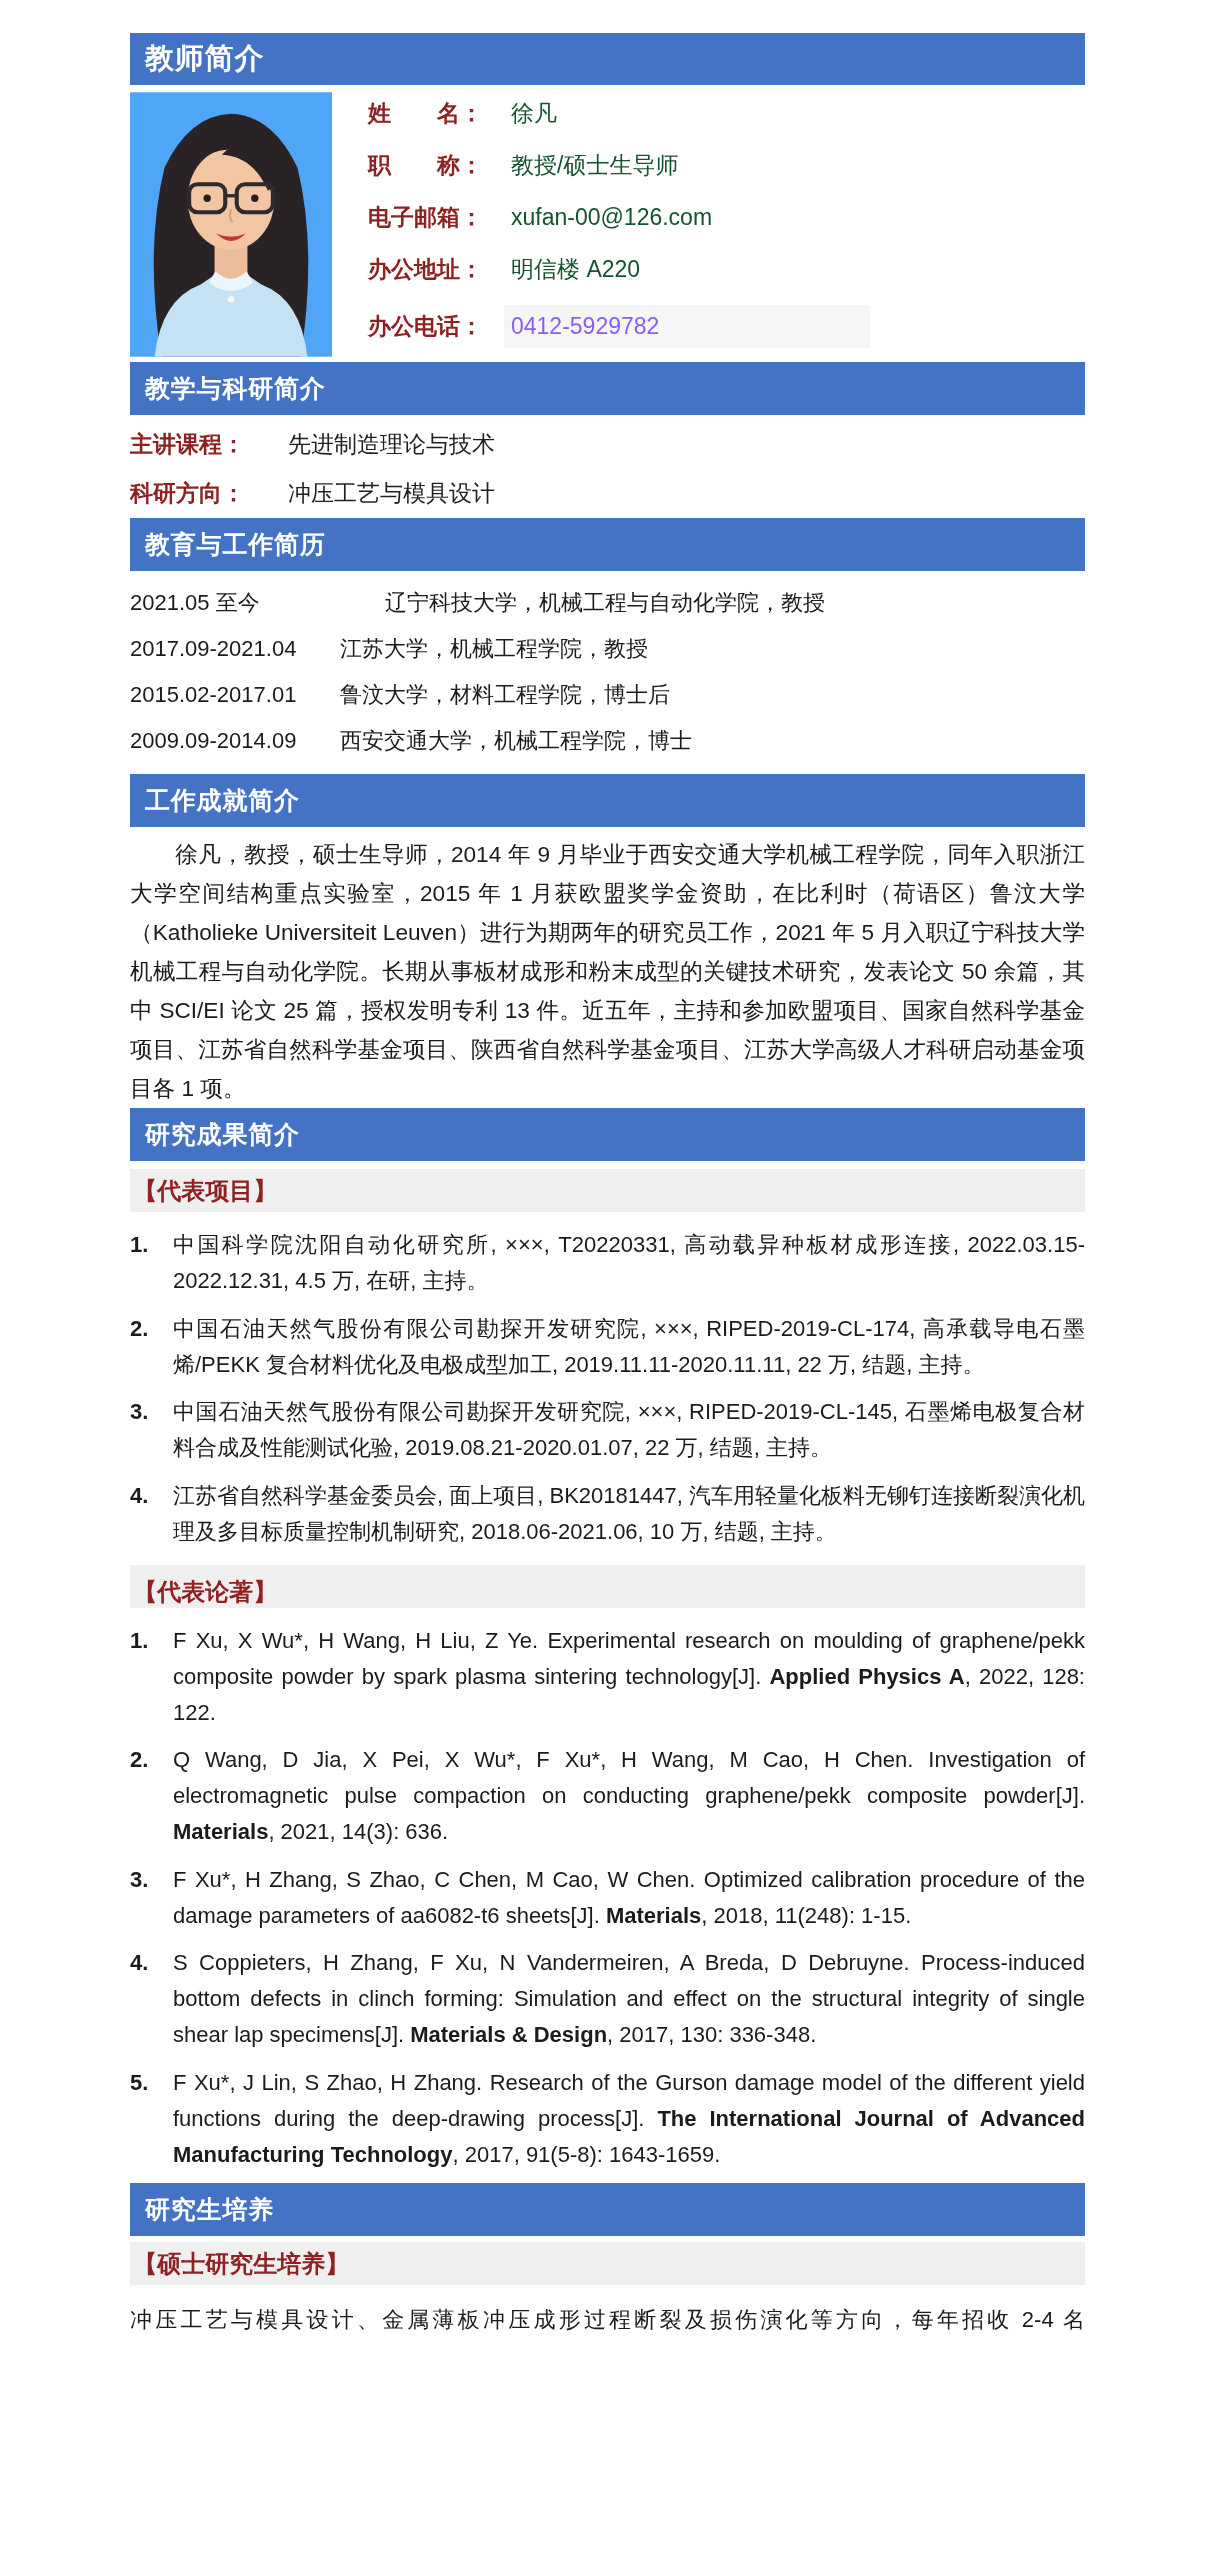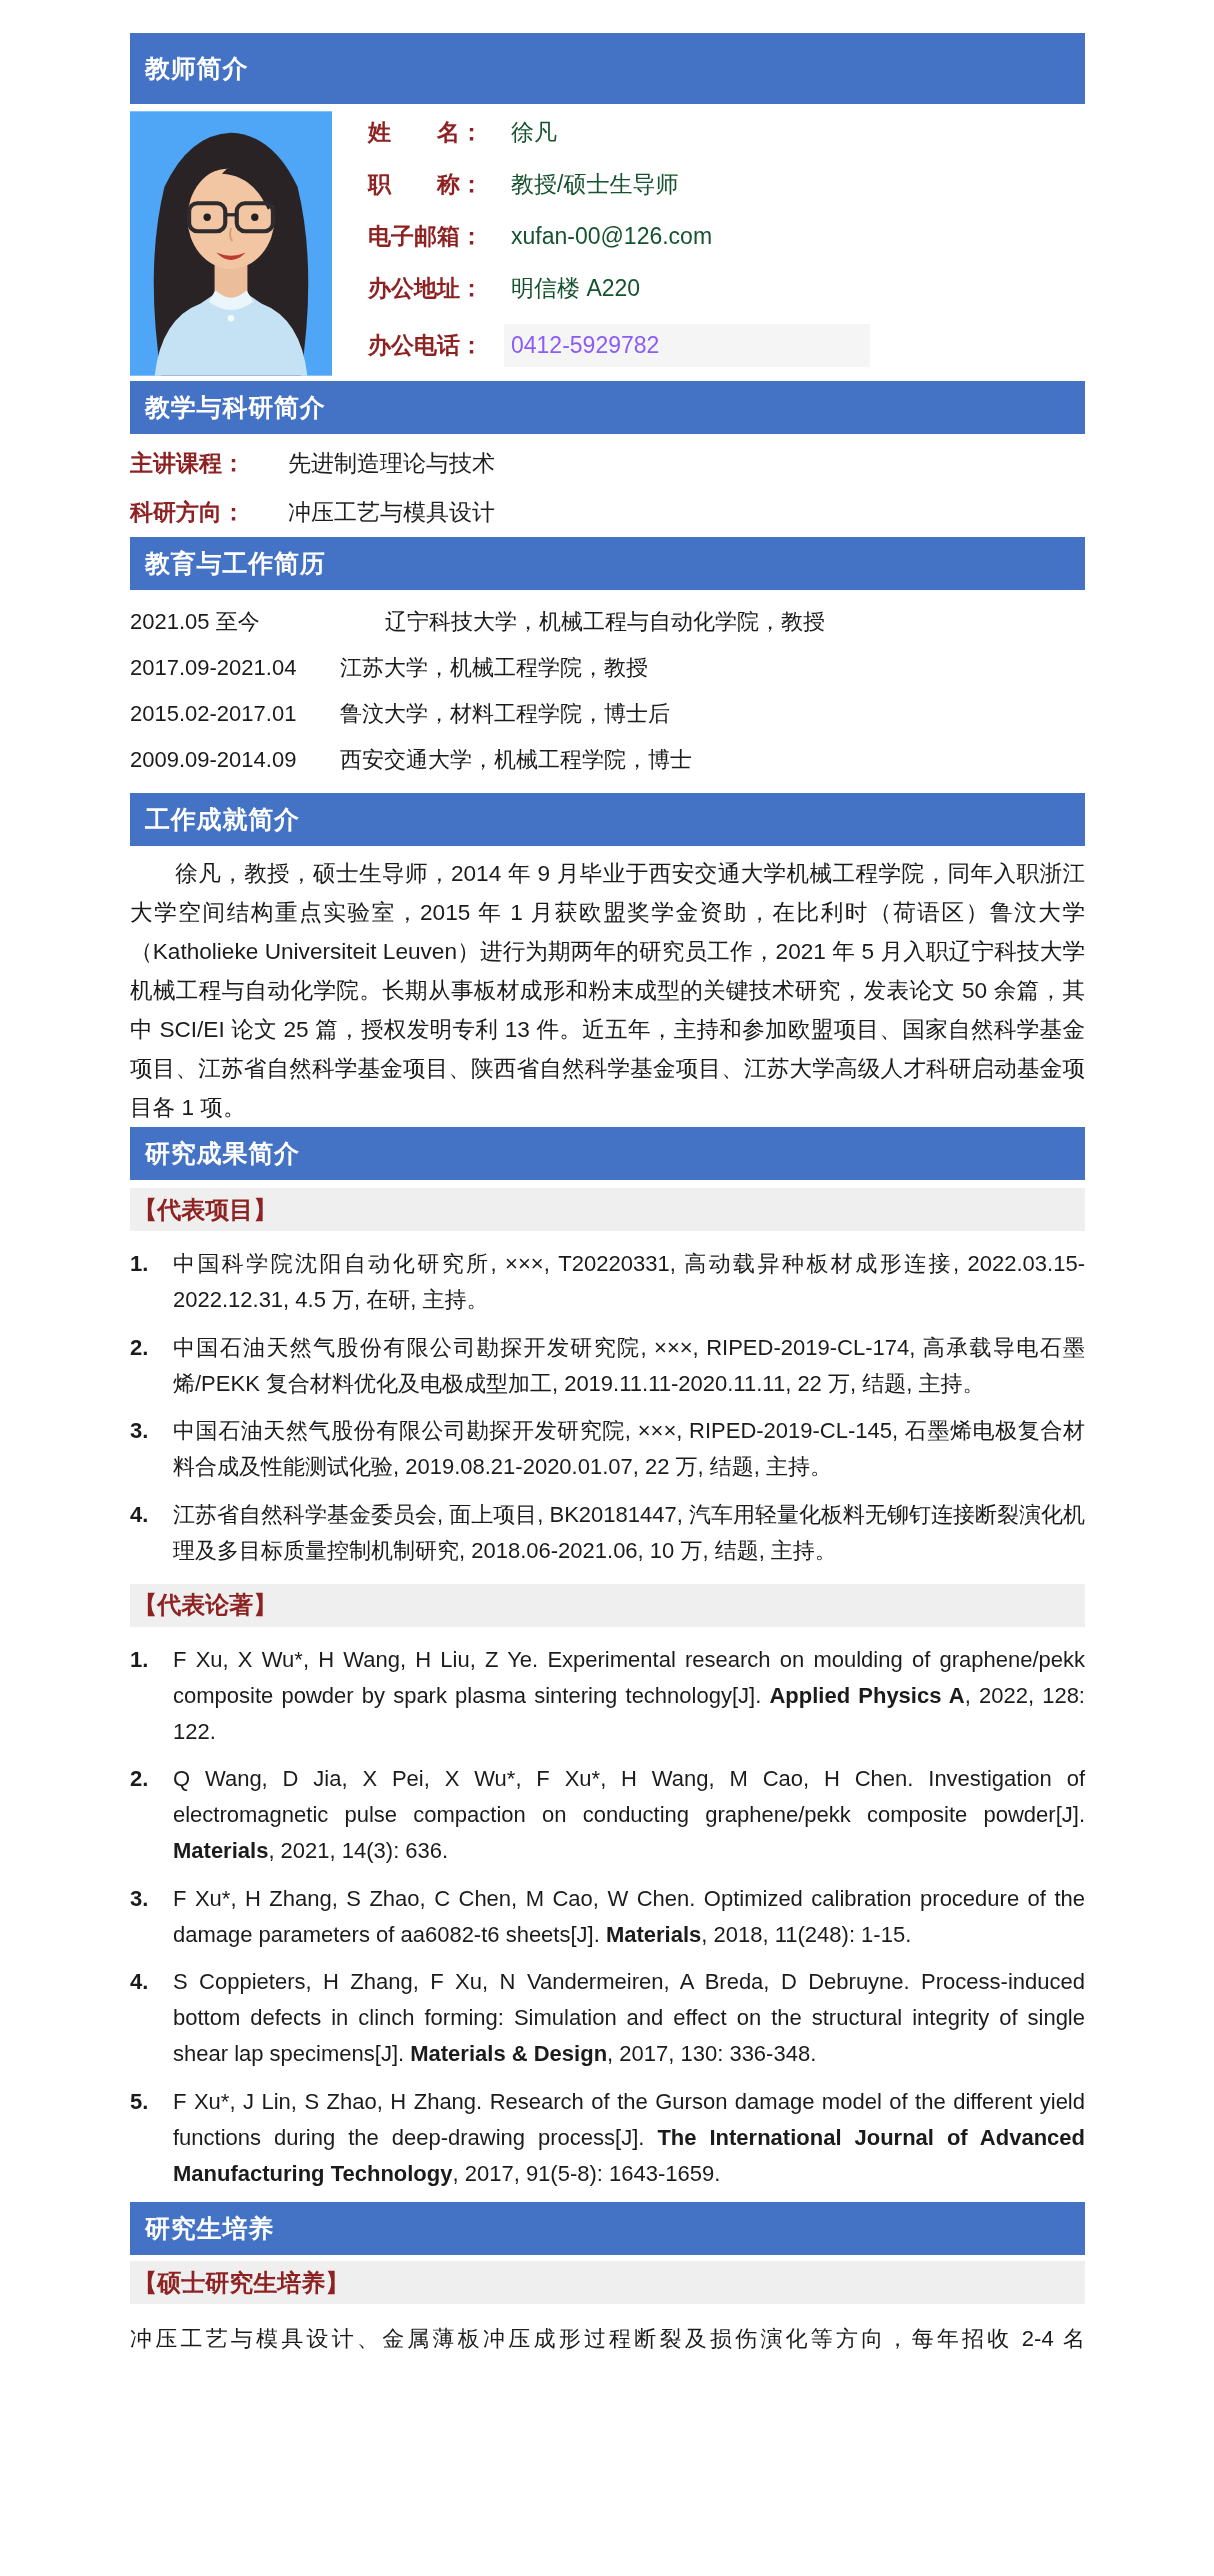--- a/index.html
+++ b/index.html
@@ -20,22 +20,22 @@
   .page{
     width:1214px;
     min-height:2576px;
     padding:33px 129px 68px 130px;
   }
   
   .bar{
     background:var(--accent_blue);
     color:#fff;
     font-weight:bold;
-    font-size:25px;
-    height:71px;
+    font-size:29px;
+    height:52px;
     display:flex;
     align-items:center;
     padding-left:15px;
     letter-spacing:0.8px;
   }
   .bar.small{height:53px;font-size:25px;}
   
   .profile{display:flex;margin-top:6.6px;height:265px;}
   .photo{width:202px;height:265px;flex:none;display:block;}
   .pinfo{
@@ -86,21 +86,21 @@
     background:var(--band_gray);
     height:43px;
     display:flex;
     align-items:center;
     padding-left:3.3px;
     color:var(--label_red);
     font-weight:bold;
     font-size:24px;
     margin-top:8.2px;
   }
-  .band.mt{margin-top:15px;}
+  .band.mt{margin-top:15px;align-items:flex-end;}
   
   .item{display:flex;font-size:22px;line-height:36px;margin-top:11.5px;}
   .item.first{margin-top:15px;}
   .inum{width:43px;flex:none;font-weight:bold;}
   .itext{flex:1;text-align:justify;}
   .jname{font-weight:bold;}
   
   .final{
     margin-top:16.5px;
     font-size:22px;

